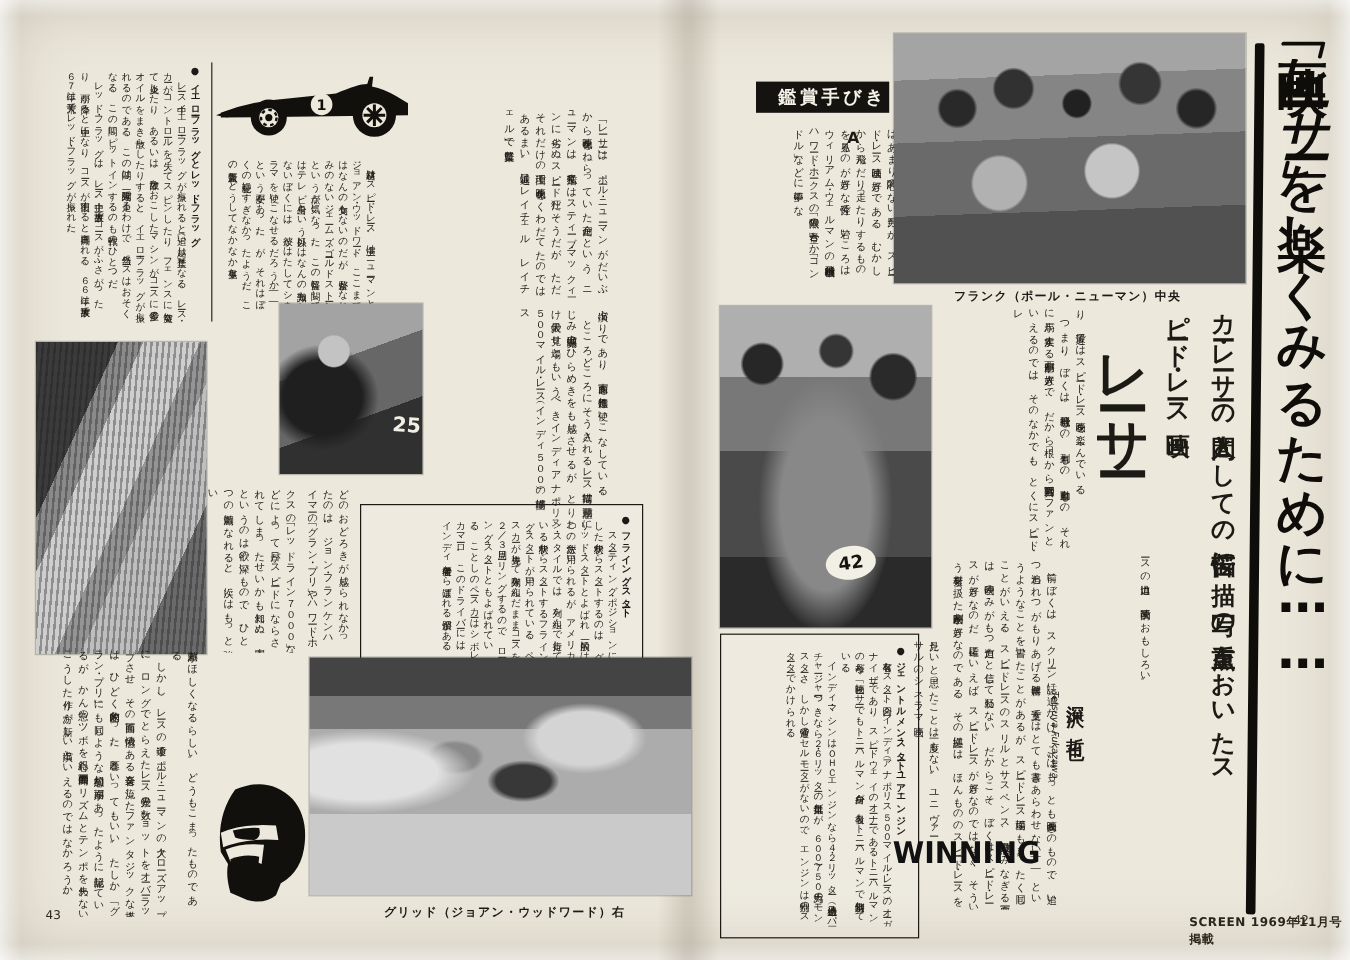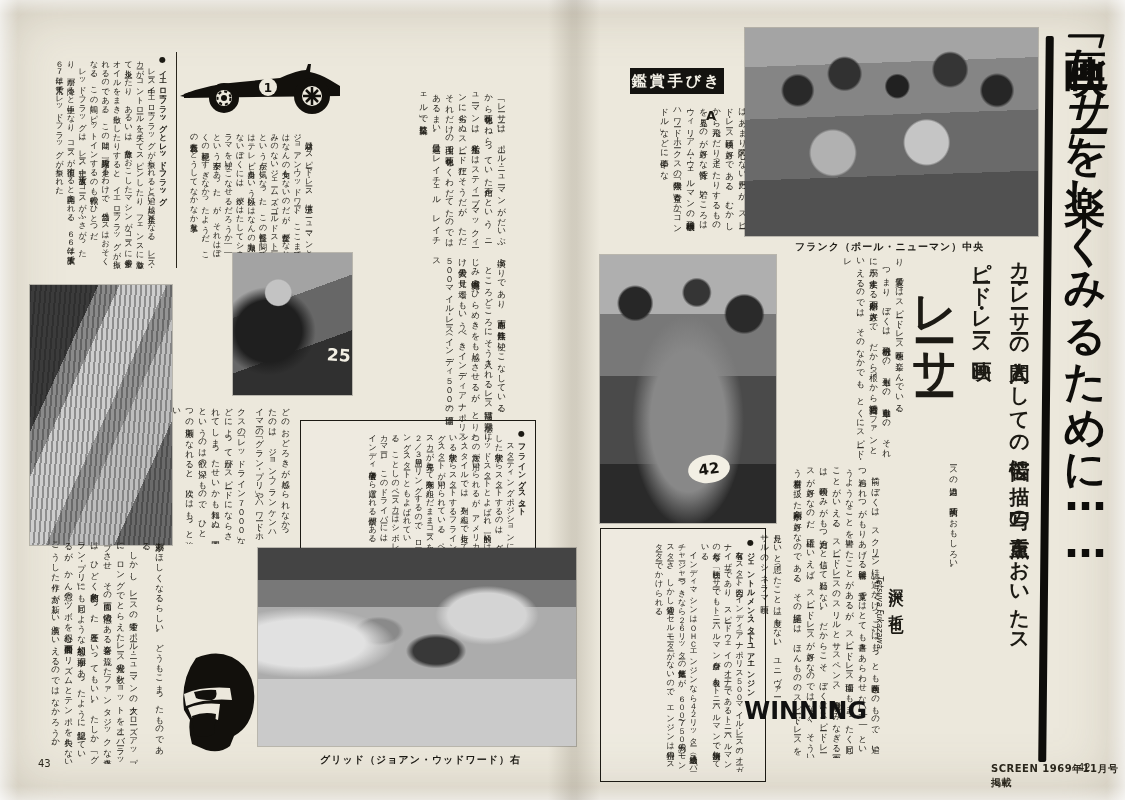--- a/index.html
+++ b/index.html
@@ -25,21 +25,21 @@
   .photo{position:absolute;box-shadow:0 0 0 1px rgba(40,35,25,.25);filter:saturate(0) contrast(1.02);}
   .caption{position:absolute;font-family:"DejaVu Sans",sans-serif;font-weight:bold;
     font-size:10px;letter-spacing:1px;color:#1c1a14;}
   .headline{position:absolute;right:8px;top:22px;height:756px;writing-mode:vertical-rl;
     text-orientation:upright;font-family:"DejaVu Sans",sans-serif;font-weight:900;
     font-size:42px;line-height:64px;letter-spacing:-2px;color:#0e0d0a;}
   .headline .stylized{font-family:"DejaVu Serif",serif;font-style:italic;font-weight:900;}
   .brushbar{position:absolute;left:1042px;top:36px;width:8px;height:726px;background:#0e0d0a;
     transform:rotate(.6deg);border-radius:2px;}
   .badge{position:absolute;background:#141310;color:#f5f2e8;font-family:"DejaVu Sans",sans-serif;
-    font-weight:bold;display:flex;align-items:center;justify-content:center;letter-spacing:3px;}
+    font-weight:bold;display:flex;align-items:center;justify-content:center;letter-spacing:3px;padding-left:17px;}
   .subtitle{position:absolute;writing-mode:vertical-rl;text-orientation:upright;
     font-weight:bold;font-size:20px;line-height:38px;letter-spacing:1px;}
   .title-big{position:absolute;writing-mode:vertical-rl;text-orientation:upright;
     font-weight:900;font-size:44px;line-height:46px;letter-spacing:2px;font-family:"DejaVu Serif",serif;}
   .author{position:absolute;writing-mode:vertical-rl;text-orientation:upright;
     font-weight:bold;font-size:15px;letter-spacing:4px;}
   .romaji{position:absolute;font-style:italic;font-size:8px;font-family:"DejaVu Sans",sans-serif;
     transform:rotate(90deg);transform-origin:left top;white-space:nowrap;}
   .winning{position:absolute;font-family:"DejaVu Sans",sans-serif;font-weight:900;
     font-size:25px;letter-spacing:0;color:#111;transform:scaleX(.95);transform-origin:left;}

